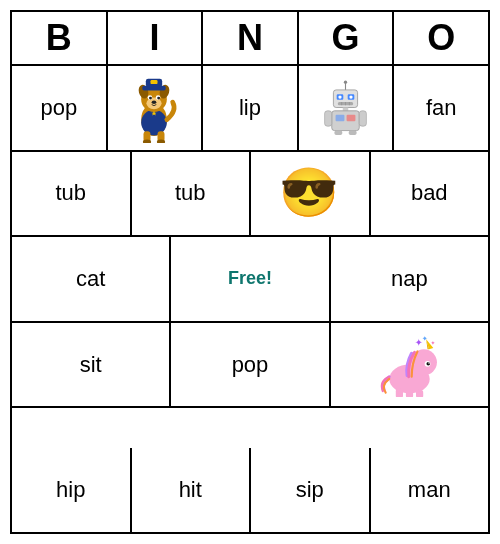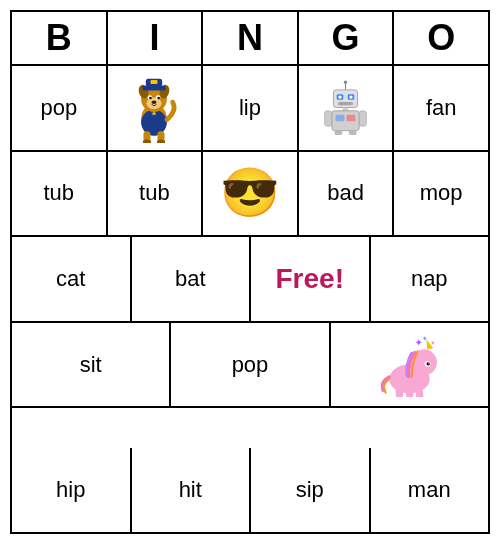--- a/index.html
+++ b/index.html
@@ -56,23 +56,23 @@
       position: relative;
       overflow: hidden;
       text-align: right;
     }
     .bingo-cell:last-child { border-right: none; border-radius: 10px; }
     .cell-text {
       font-size: 22px;
       color: #000;
     }
     .free-cell {
-      font-size: 28px;
+      font-size: 18px;
       font-weight: bold;
-      color: #be185d;
+      color: #0f766e;
     }
 
     
     .dog-icon {
       width: 70px;
       height: 70px;
     }
     
     .robot-icon {
       width: 55px;
@@ -194,31 +194,25 @@
       </div>
       <div class="bingo-cell">
         <span class="cell-text">tub</span>
       </div>
       <div class="bingo-cell">
         <span class="emoji-icon">😎</span>
       </div>
       <div class="bingo-cell">
         <span class="cell-text">bad</span>
       </div>
-      <div class="bingo-cell">
-        <span class="cell-text">mop</span>
-      </div>
     </div>
 
     <div class="bingo-row">
       <div class="bingo-cell">
         <span class="cell-text">cat</span>
-      </div>
-      <div class="bingo-cell">
-        <span class="cell-text">bat</span>
       </div>
       <div class="bingo-cell">
         <span class="free-cell">Free!</span>
       </div>
       <div class="bingo-cell">
         <span class="cell-text">nap</span>
       </div>
     </div>
 
     <div class="bingo-row">

